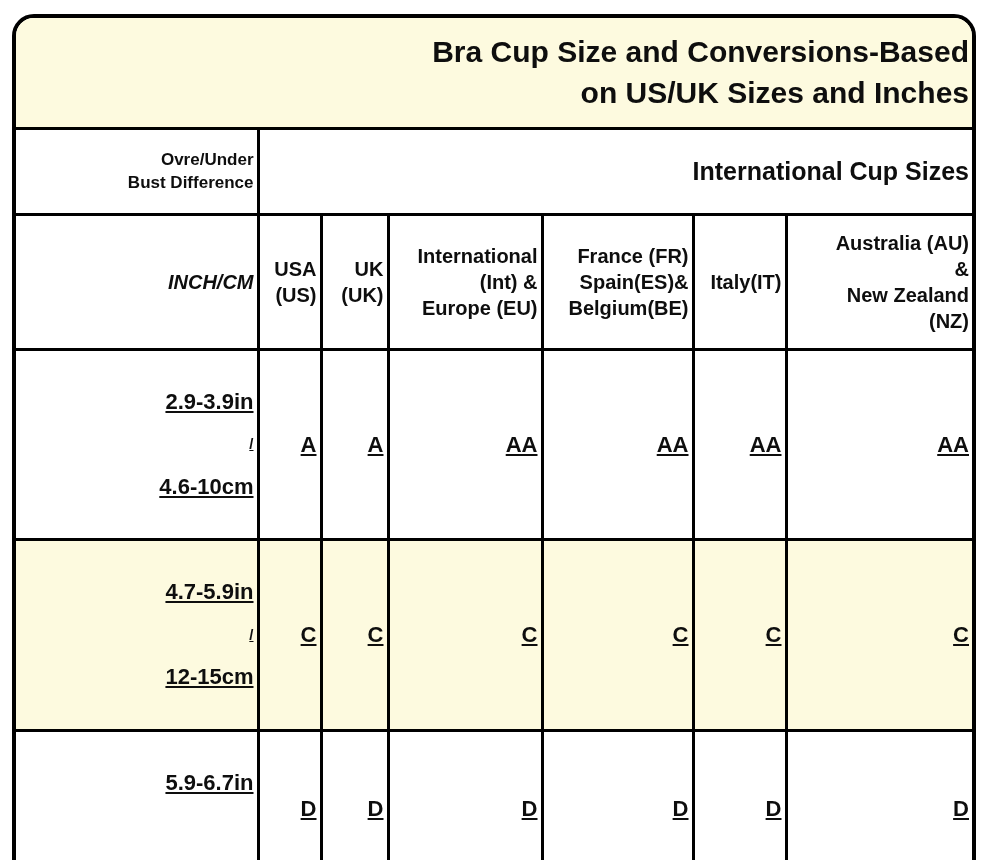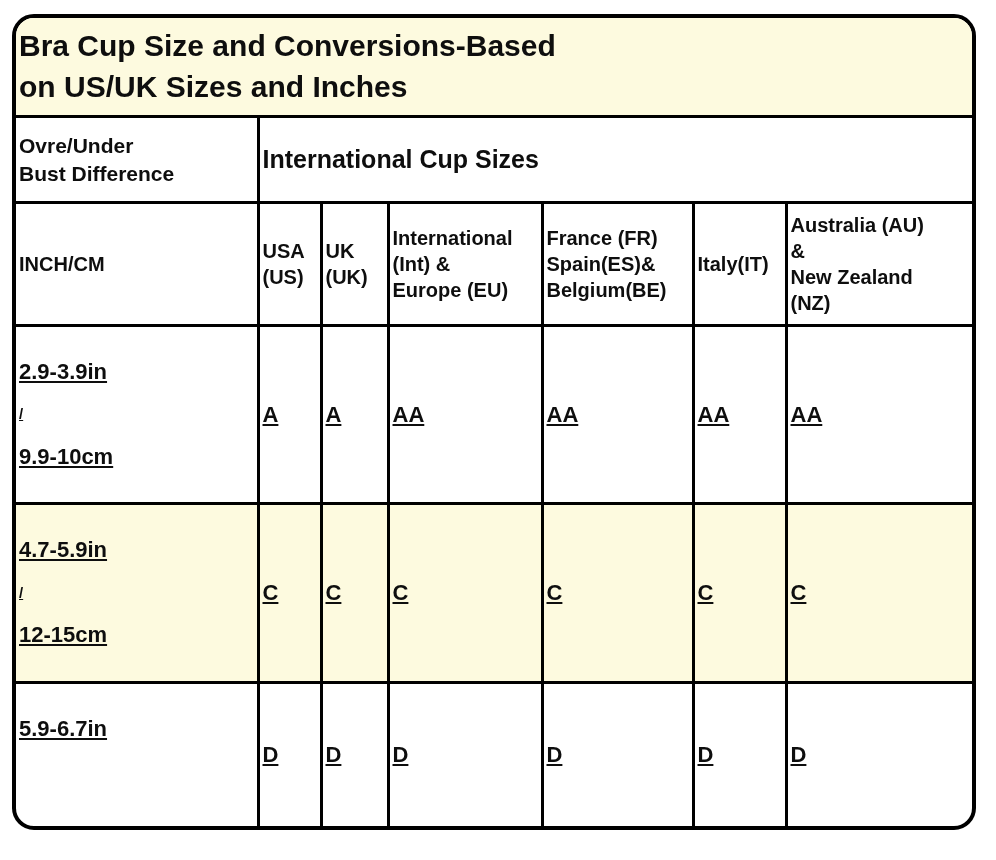--- a/index.html
+++ b/index.html
@@ -29,48 +29,48 @@
     overflow: hidden;
     background: var(--white-background, #fff);
   }
   table {
     width: 100%;
     border-collapse: collapse;
     table-layout: fixed;
   }
   td {
     border: 3px solid var(--border-black, #000);
-    text-align: left;
+    text-align: right;
     vertical-align: middle;
-    padding: 8px 3px;
+    padding: 14px 3px;
     white-space: pre-line;
     color: var(--text-black, #0e0e0e);
   }
   
   thead tr:first-child > td { border-top: 0; }
   tbody tr:last-child  > td { border-bottom: 0; }
   td:first-child { border-left: 0; }
   td:last-child  { border-right: 0; }
 
   .title-cell {
     background: var(--cream-background, #FDFADF);
     height: 95px;
     font-size: 30px;
     line-height: 1.35;
   }
   .group-row td { height: 86px; }
-  .bust-diff-header { font-size: 21px; line-height: 1.3; }
+  .bust-diff-header { font-size: 17px; line-height: 1.3; }
   .corresponding-header { font-size: 25px; }
 
   .colhead-row td {
     height: 116px;
     font-size: 20px;
     line-height: 1.3;
   }
-  .inch-cm-header { font-size: 21px; }
+  .inch-cm-header { font-size: 21px; font-style: italic; }
 
   tbody td { height: 82px; font-size: 22px; text-decoration: underline; }
   tbody tr:nth-child(even) td { background: var(--cream-background, #FDFADF); }
 
   .diff-in, .diff-cm { font-size: 22px; line-height: 1.02; }
   .diff-slash { font-size: 15px; line-height: 0.7; }
 </style>
 </head>
 <body>
 
@@ -112,21 +112,21 @@
 &amp;
 New Zealand
 (NZ)</td>
       </tr>
     </thead>
     <tbody>
       <tr>
         <td>
           <div class="diff-in">2.9-3.9in</div>
           <div class="diff-slash">/</div>
-          <div class="diff-cm">9.9-10cm</div>
+          <div class="diff-cm">4.6-10cm</div>
         </td>
         <td>A</td>
         <td>A</td>
         <td>AA</td>
         <td>AA</td>
         <td>AA</td>
         <td>AA</td>
       </tr>
       <tr>
         <td>

